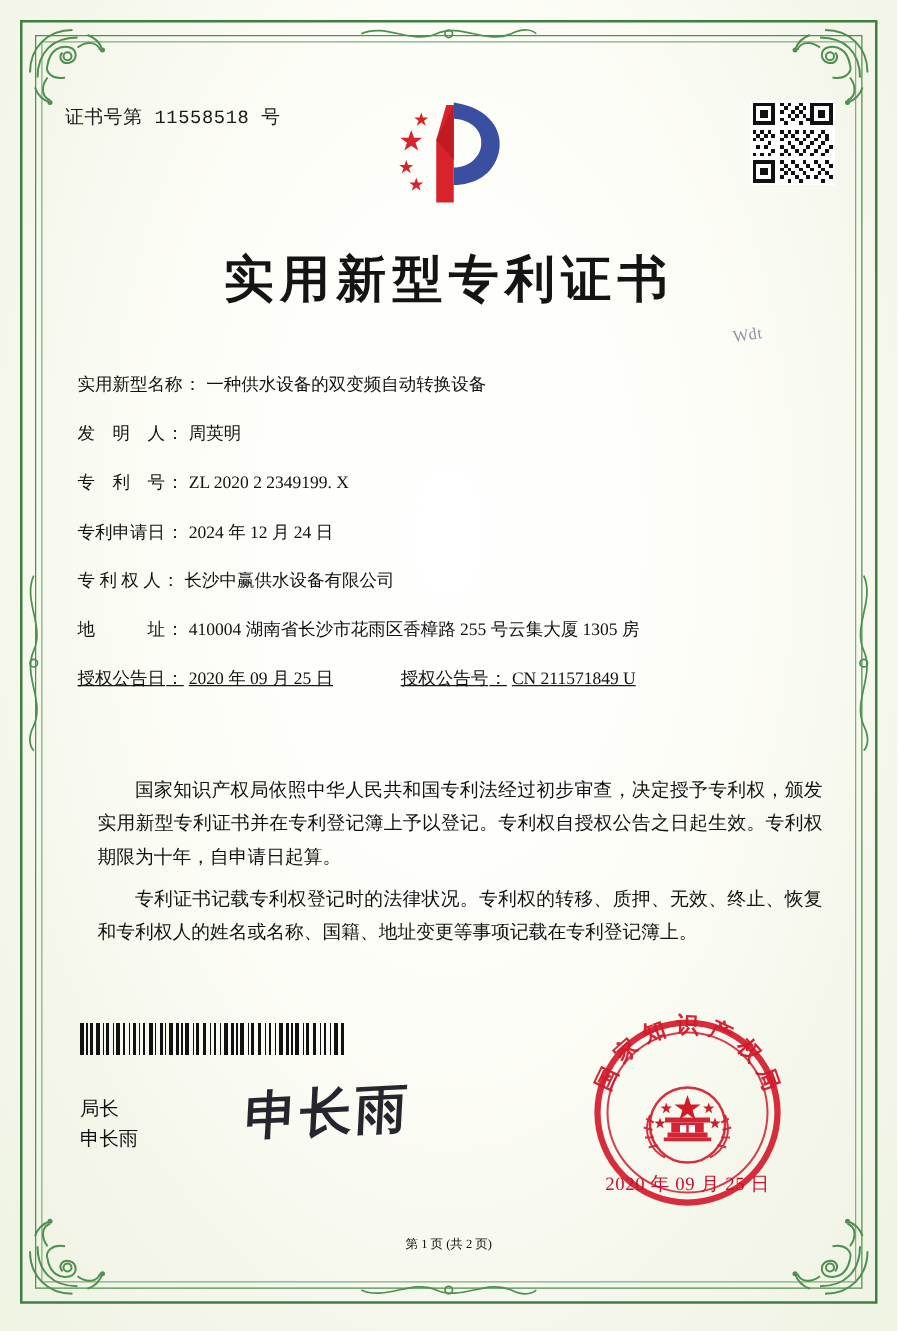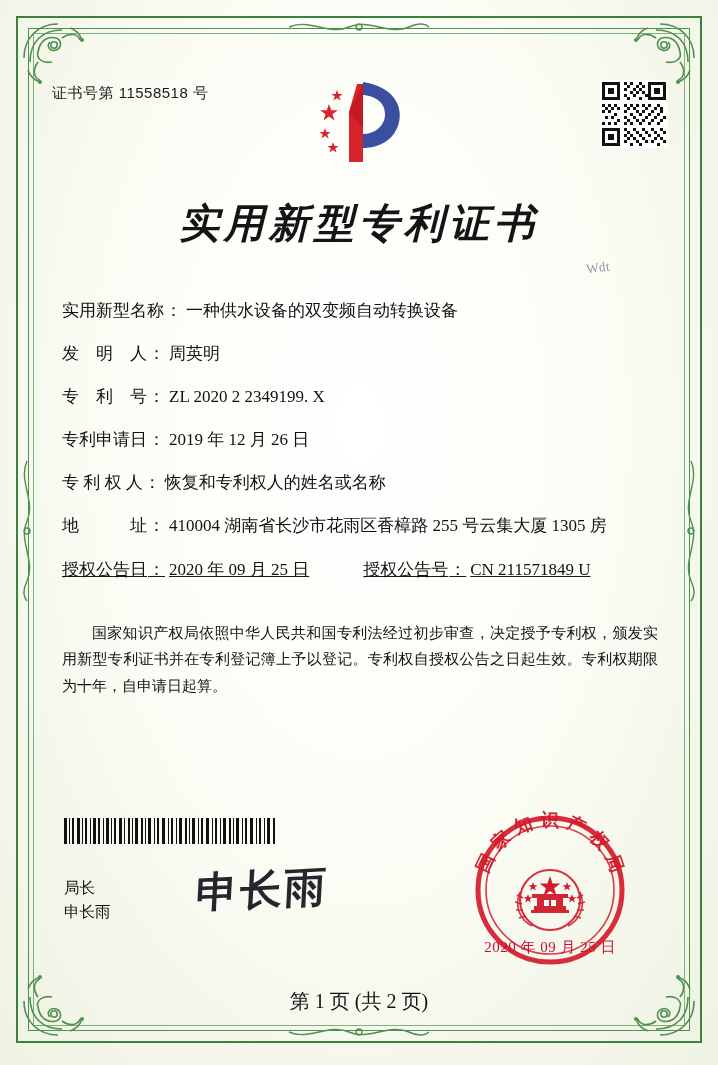--- a/index.html
+++ b/index.html
@@ -71,21 +71,21 @@
   .edge-right { right: 16px; top: 50%; transform: translateY(-50%) scaleX(-1); }
 
   
   .cert-number {
     position: absolute;
     left: 52px;
     top: 84px;
     font-size: 15px;
     letter-spacing: 0.5px;
     color: #1a1a1a;
-    font-family: Liberation Sans, sans-serif;
+    font-family: Liberation Mono, monospace;
   }
 
   .logo {
     position: absolute;
     left: 50%;
     top: 76px;
     transform: translateX(-50%);
     width: 120px;
     height: 96px;
   }
@@ -101,21 +101,20 @@
   .doc-title {
     position: absolute;
     left: 0; right: 0;
     top: 196px;
     text-align: center;
     font-size: 40px;
     font-weight: bold;
     letter-spacing: 5px;
     color: #141414;
     font-family: "Liberation Serif", "DejaVu Serif", serif;
-    font-style: italic;
   }
 
   .handwriting-mark {
     position: absolute;
     right: 108px;
     top: 258px;
     font-size: 22px;
     color: #6d6d8a;
     font-family: "Liberation Serif", serif;
     transform: rotate(-8deg);
@@ -126,21 +125,21 @@
   .fields {
     position: absolute;
     left: 62px;
     top: 300px;
     width: 594px;
   }
   .field-row {
     display: flex;
     align-items: flex-start;
     margin-bottom: 21px;
-    font-size: 17px;
+    font-size: 14px;
     line-height: 1.3;
   }
   .field-label {
     white-space: pre;
     color: #111;
   }
   .field-colon {
     padding: 0 4px 0 1px;
   }
   .field-value {
@@ -161,21 +160,21 @@
     position: absolute;
     left: 62px;
     top: 620px;
     width: 596px;
     font-size: 15px;
     line-height: 1.75;
     color: #111;
     text-align: justify;
   }
   .paragraphs p {
-    margin: 0 0 8px 0;
+    margin: 0 0 8px 16px;
     text-indent: 2em;
   }
 
   
   .barcode {
     position: absolute;
     left: 64px;
     top: 818px;
     width: 214px;
     height: 26px;
@@ -221,21 +220,21 @@
     font-size: 15px;
     letter-spacing: .5px;
   }
 
   
   .page-indicator {
     position: absolute;
     left: 0; right: 0;
     top: 988px;
     text-align: center;
-    font-size: 20px;
+    font-size: 10px;
     color: #111;
   }
   .footer-note {
     position: absolute;
     left: 0; right: 0;
     top: 1040px;
     text-align: center;
     font-size: 14.5px;
     color: #111;
   }
@@ -514,27 +513,27 @@
 
     <div class="field-row">
       <span class="field-label">专　利　号</span>
       <span class="field-colon">：</span>
       <span class="field-value">ZL 2020 2 2349199. X</span>
     </div>
 
     <div class="field-row">
       <span class="field-label">专利申请日</span>
       <span class="field-colon">：</span>
-      <span class="field-value">2019 年 12 月 26 日</span>
+      <span class="field-value">2024 年 12 月 24 日</span>
     </div>
 
     <div class="field-row">
       <span class="field-label">专 利 权 人</span>
       <span class="field-colon">：</span>
-      <span class="field-value">恢复和专利权人的姓名或名称</span>
+      <span class="field-value">长沙中赢供水设备有限公司</span>
     </div>
 
     <div class="field-row">
       <span class="field-label">地　　　址</span>
       <span class="field-colon">：</span>
       <span class="field-value">410004 湖南省长沙市花雨区香樟路 255 号云集大厦 1305 房</span>
     </div>
 
     <div class="field-row two-col">
       <span class="field-label">授权公告日</span>
@@ -544,20 +543,21 @@
         <span class="field-label">授权公告号</span>
         <span class="field-colon">：</span>
         <span class="field-value">CN 211571849 U</span>
       </span>
     </div>
 
   </div>
 
   <div class="paragraphs">
     <p>国家知识产权局依照中华人民共和国专利法经过初步审查，决定授予专利权，颁发实用新型专利证书并在专利登记簿上予以登记。专利权自授权公告之日起生效。专利权期限为十年，自申请日起算。</p>
+    <p>专利证书记载专利权登记时的法律状况。专利权的转移、质押、无效、终止、恢复和专利权人的姓名或名称、国籍、地址变更等事项记载在专利登记簿上。</p>
   </div>
 
   <div class="barcode">
     <svg width="214" height="26" viewBox="0 0 214 26" shape-rendering="crispEdges">
       <rect width="214" height="26" fill="#ffffff" opacity="0"></rect>
       <g fill="#111111">
         <rect x="0" y="0" width="3" height="26"></rect>
           <rect x="5" y="0" width="1" height="26"></rect>
         <rect x="8" y="0" width="2" height="26"></rect>
           <rect x="13" y="0" width="3" height="26"></rect>

